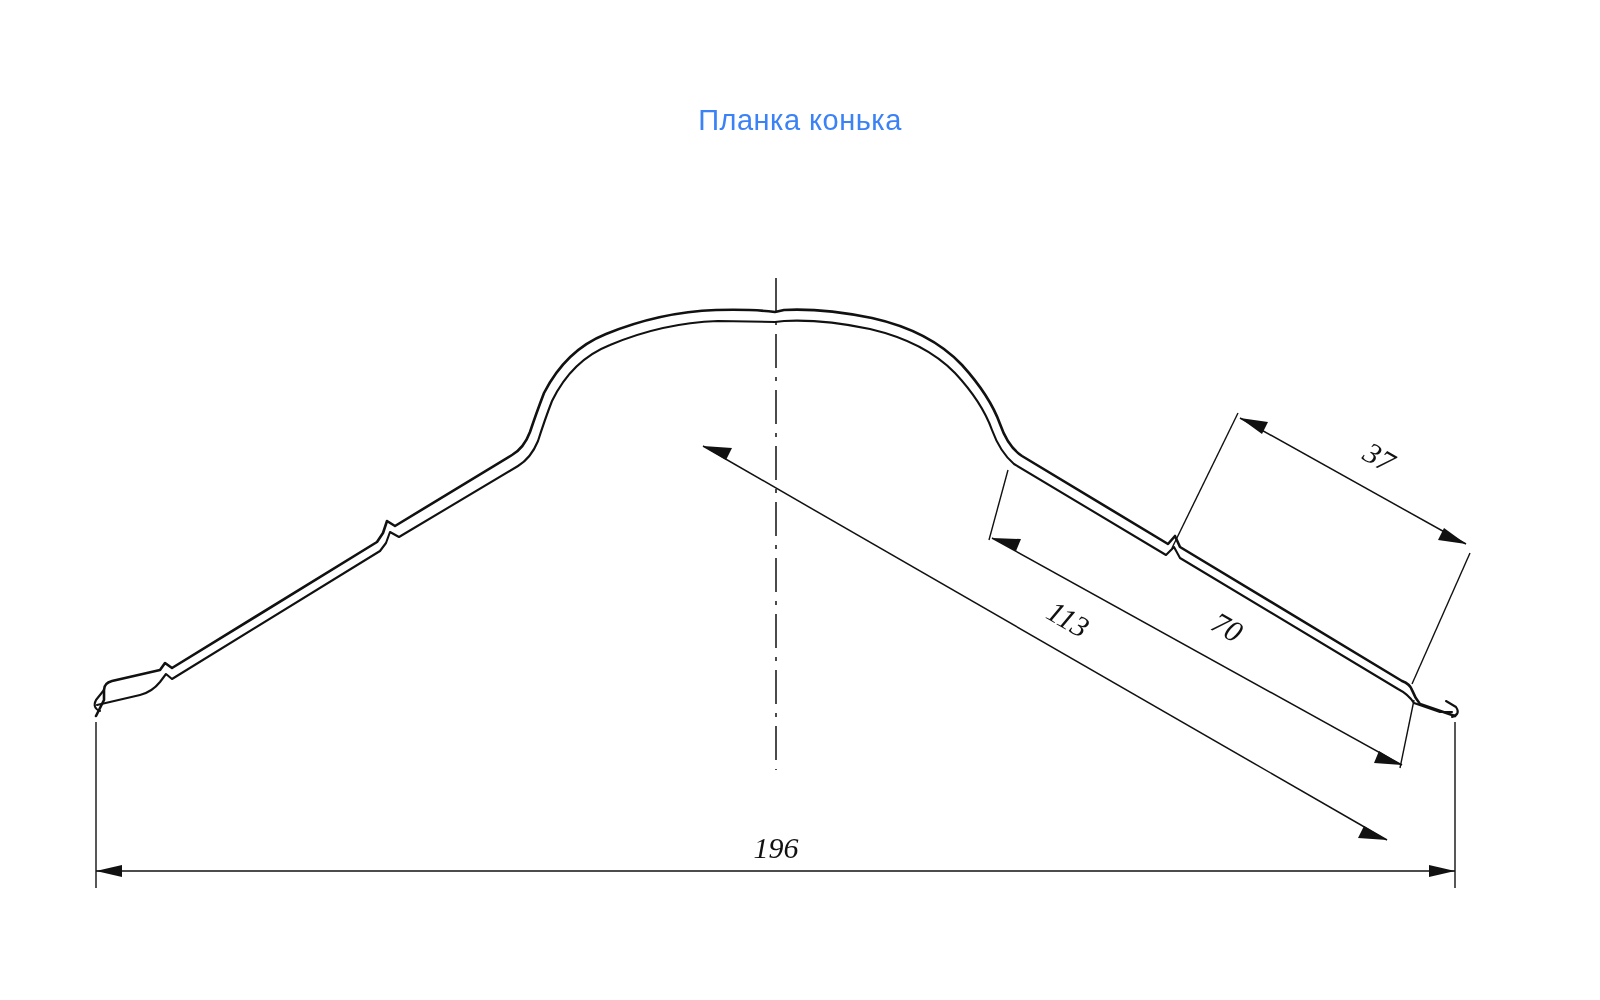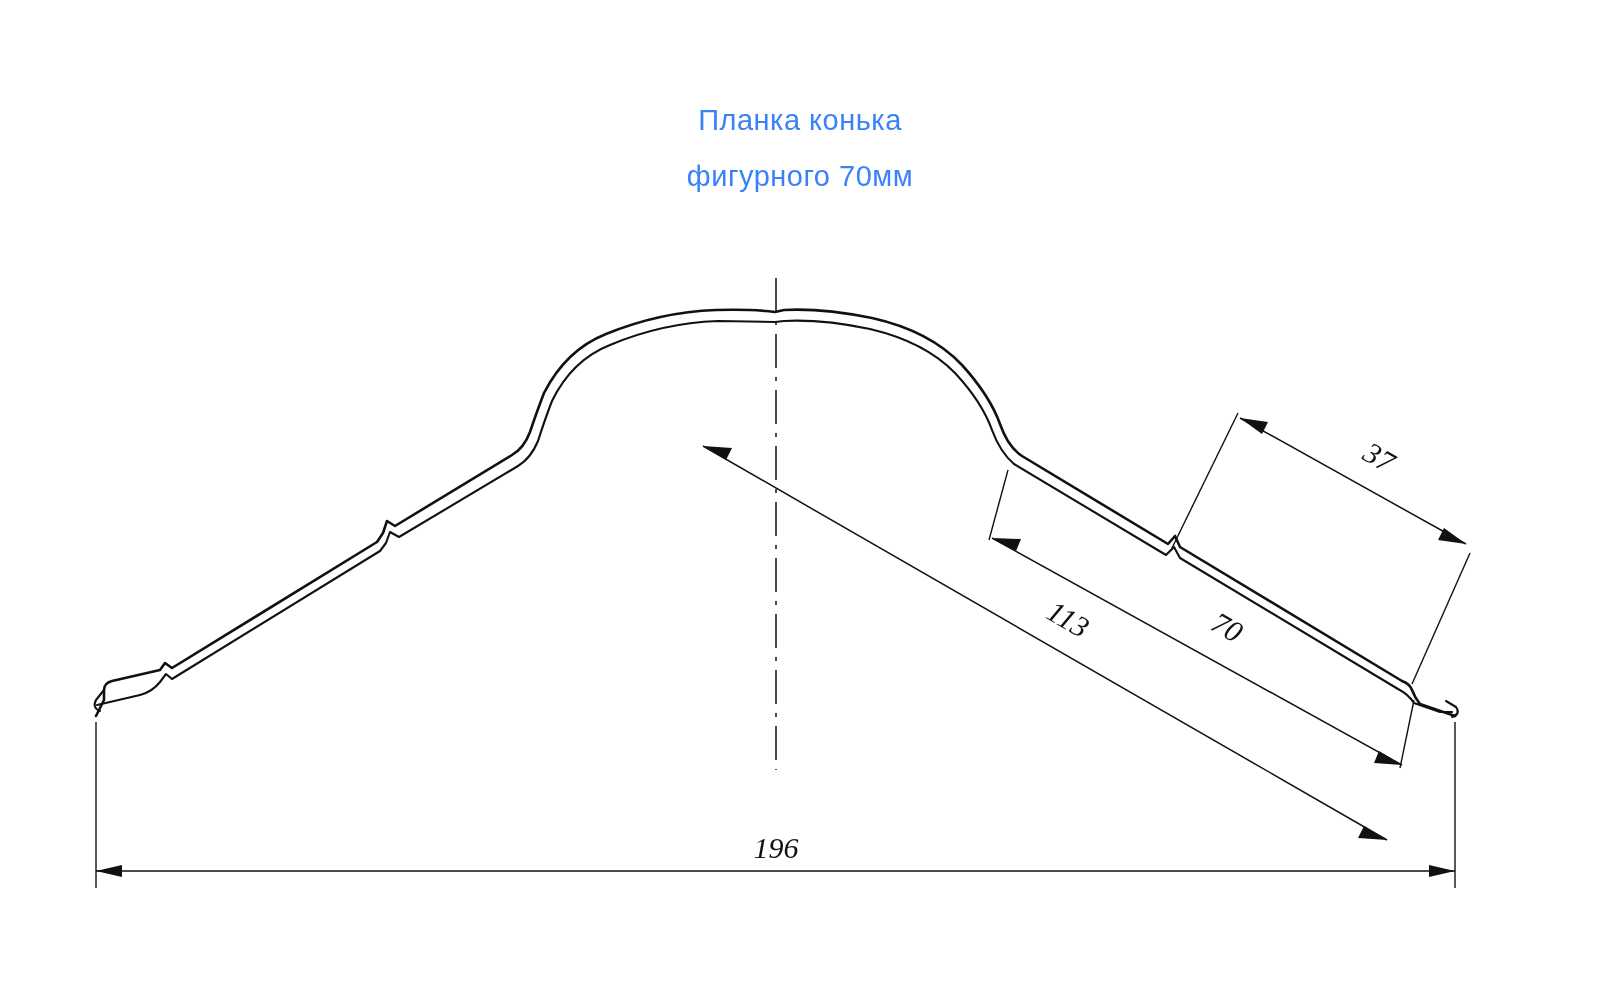--- a/index.html
+++ b/index.html
@@ -84,21 +84,20 @@
     fill: #111111;
   }
 </style>
 </head>
 <body>
 
 <div id="drawing-root">
 
   <div class="title-block">
     <div class="title-line">Планка конька</div>
-    <div class="title-line">фигурного 70мм</div>
   </div>
 
   <svg width="1600" height="1000" viewBox="0 0 1600 1000">
 
     <g>
       <path class="outline" d="
         M 96,716
         L 104,700
         L 104,690
         Q 104,683 112,681

